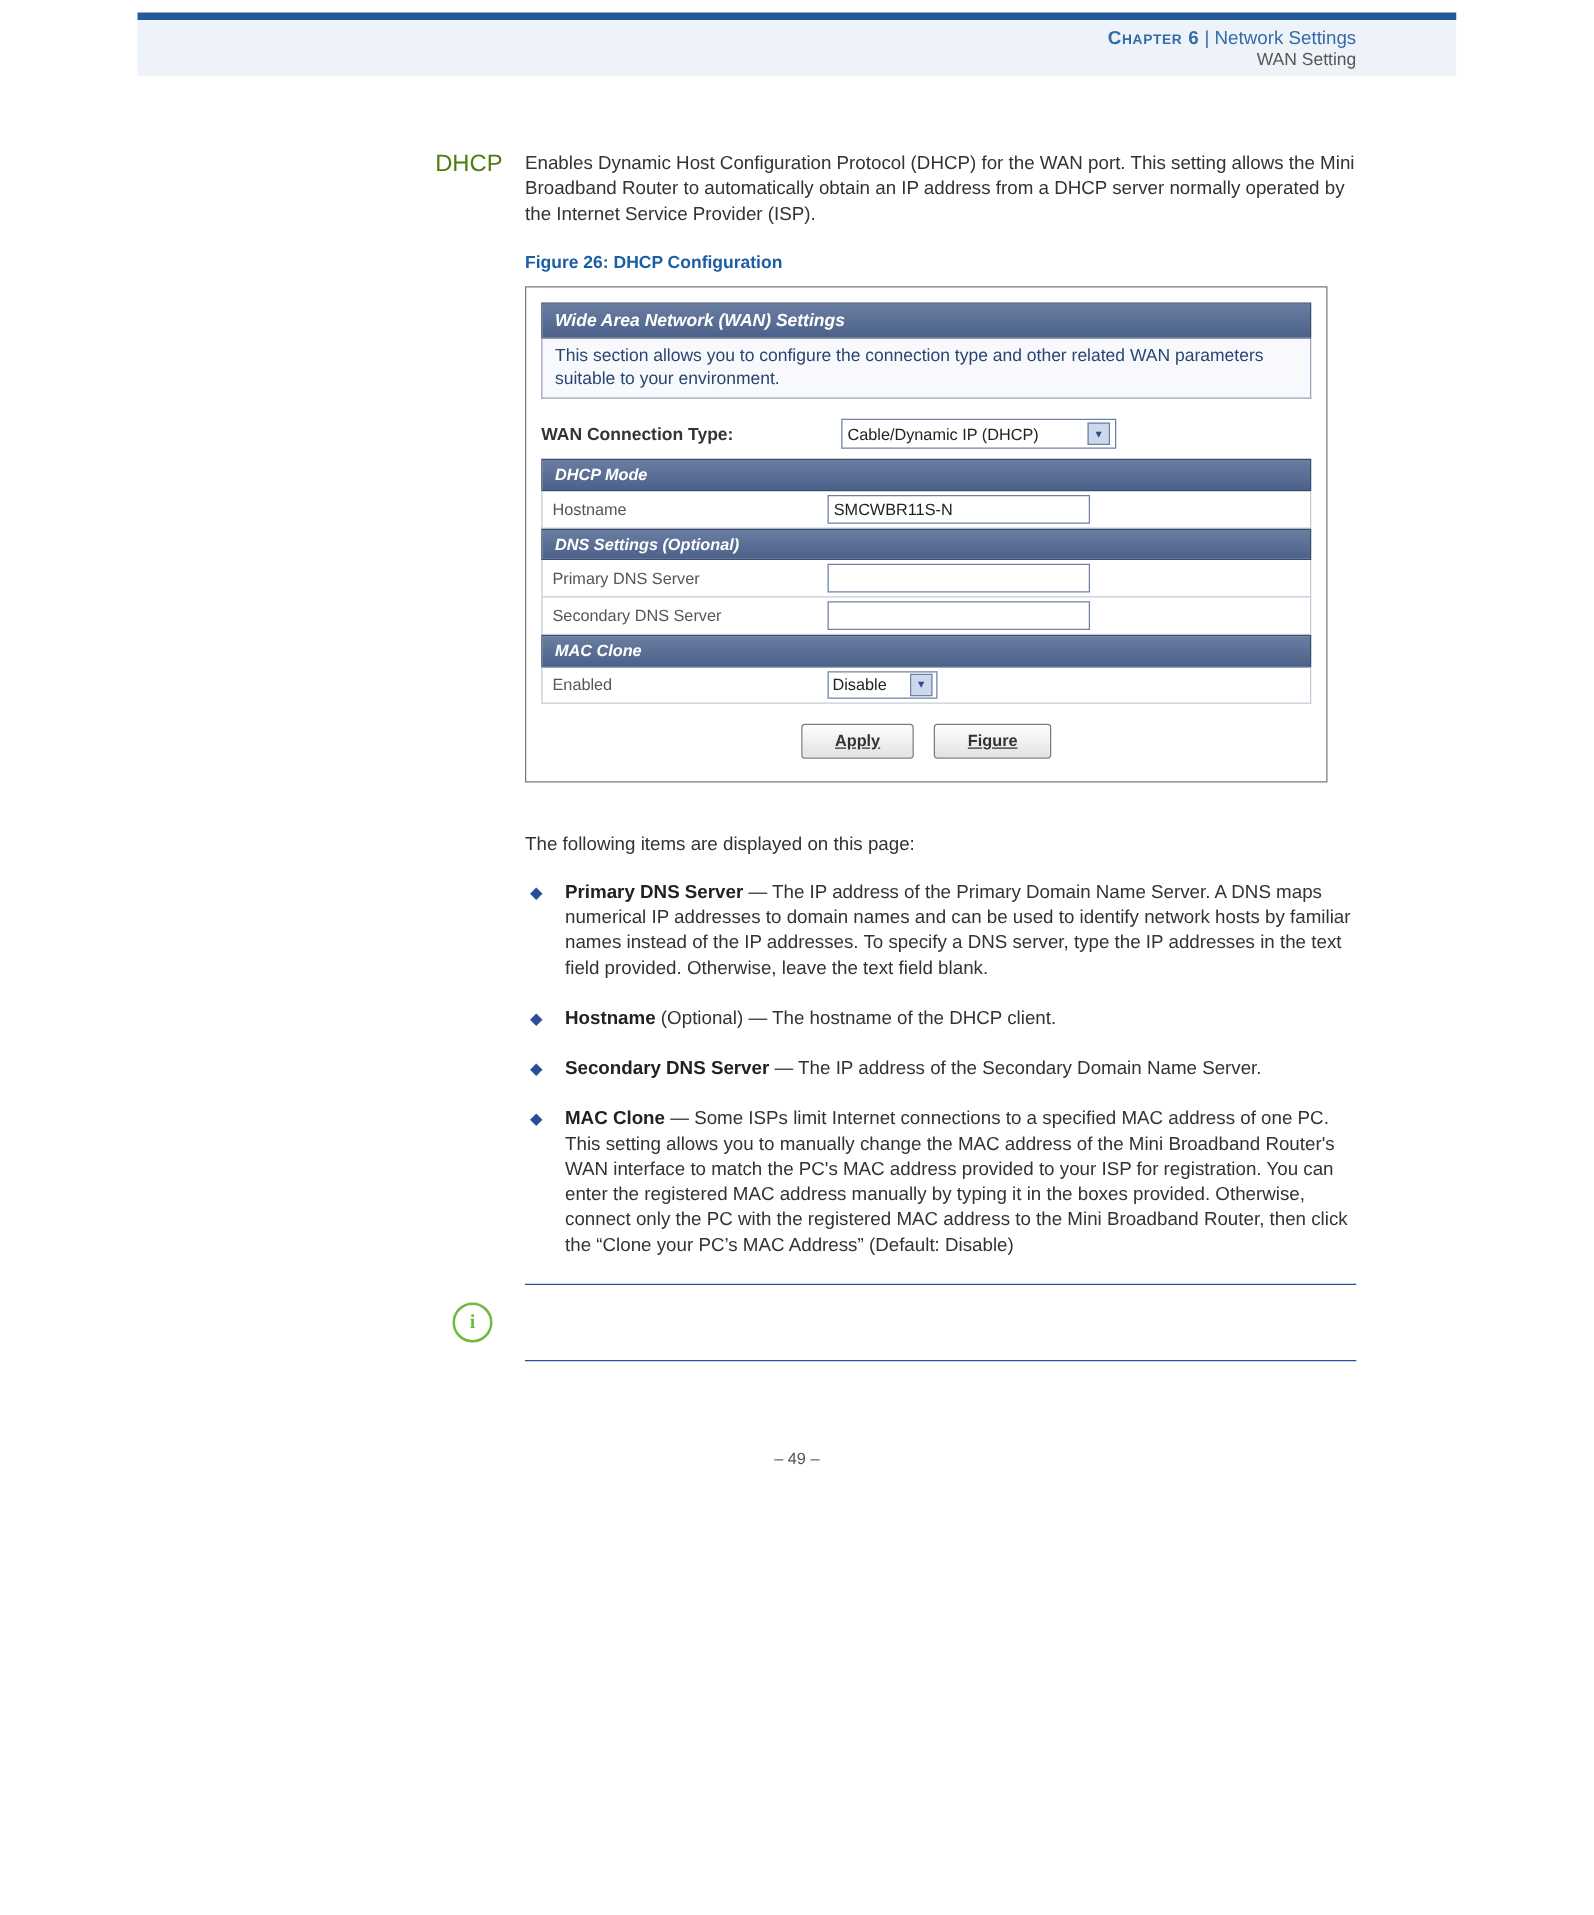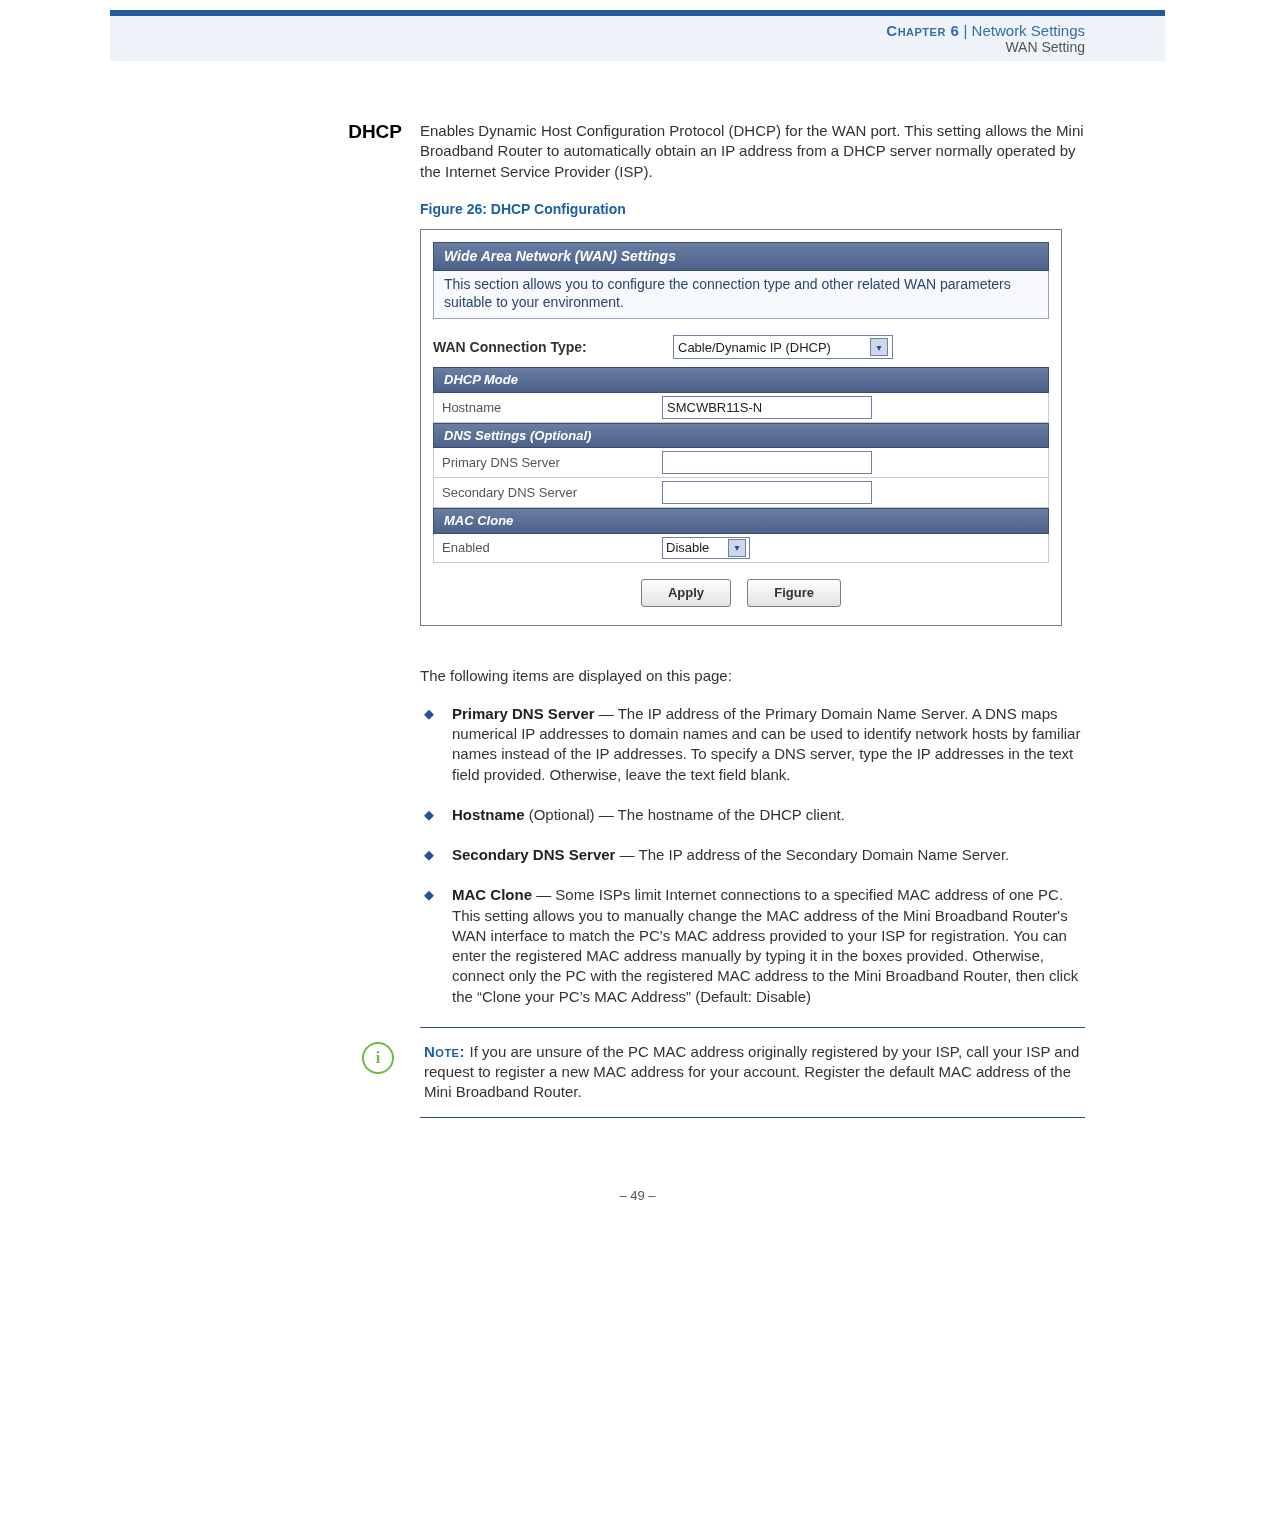--- a/index.html
+++ b/index.html
@@ -42,22 +42,22 @@
     box-sizing: border-box;
   }
   .margin-col {
     width: 230px;
     flex-shrink: 0;
     text-align: right;
     padding-right: 18px;
     box-sizing: border-box;
   }
   .margin-heading {
-    color: #000000;
-    font-weight: bold;
+    color: #4d7c0f;
+    font-weight: normal;
     font-size: 19px;
   }
   .body-col { flex: 1; color:#333; line-height:1.35; }
   .para { margin: 0 0 18px 0; }
   .fig-caption {
     color: #1b5ea6;
     font-weight: bold;
     font-size: 14px;
     margin: 12px 0 10px 0;
   }
@@ -115,21 +115,21 @@
     margin:0 12px;padding:3px 8px;font-size:13px;color:#555;
   }
   .data-row .dlabel{ width:220px;}
   .text-box { width:200px; height:17px;}
   .mini-select { border:1px solid #6f82a5;background:#fff;font-size:13px;padding:1px 3px;
     display:inline-flex;align-items:center;color:#222;width:80px;justify-content:space-between;text-align:right;}
   .btn-row { text-align:center; padding:16px 0 18px 0;}
   .win-btn {
     display:inline-block;border:1px solid #7c7c7c;border-radius:3px;
     background:linear-gradient(#fefefe,#e2e2e2);
-    padding:4px 26px;font-size:13px;font-weight:bold;margin:0 6px;cursor:pointer;
+    padding:4px 26px;font-size:13px;font-weight:bold;margin:0 6px;cursor:pointer;text-decoration:underline;
   }
   .after-fig { margin-top:10px; }
   ul.diamond { list-style:none; padding:0; margin:12px 0; }
   ul.diamond > li { position:relative; padding-left:32px; margin:0 0 20px 0; color:#333;}
   ul.diamond > li::before {
     content:"◆"; position:absolute; left:4px; top:1px; color:#2b4d9a; font-size:13px;
   }
   ul.diamond b { color:#222; }
   .note-block { border-top:1px solid #2b4d9a; border-bottom:1px solid #2b4d9a;
     padding:14px 0 14px 0; margin-top:20px; display:flex; }
@@ -211,22 +211,19 @@
 
       <ul class="diamond">
         <li><b>Primary DNS Server</b><span> — The IP address of the Primary Domain Name Server. A DNS maps numerical IP addresses to domain names and can be used to identify network hosts by familiar names instead of the IP addresses. To specify a DNS server, type the IP addresses in the text field provided. Otherwise, leave the text field blank.</span></li>
         <li><b>Hostname</b><span> (Optional) — The hostname of the DHCP client.</span></li>
         <li><b>Secondary DNS Server</b><span> — The IP address of the Secondary Domain Name Server.</span></li>
         <li><b>MAC Clone</b><span> — Some ISPs limit Internet connections to a specified MAC address of one PC. This setting allows you to manually change the MAC address of the Mini Broadband Router's WAN interface to match the PC's MAC address provided to your ISP for registration. You can enter the registered MAC address manually by typing it in the boxes provided. Otherwise, connect only the PC with the registered MAC address to the Mini Broadband Router, then click the “Clone your PC’s MAC Address” (Default: Disable)</span></li>
       </ul>
 
       <div class="note-block">
         <div class="note-icon">i</div>
-        <div class="note-text">
-          <span class="note-label">Note: </span><span>If you are unsure of the PC MAC address originally registered by your ISP, call your ISP and request to register a new MAC address for your account. Register the default MAC address of the Mini Broadband Router.</span>
-        </div>
       </div>
 
     </div>
   </div>
 
   <div class="footer">–  49  –</div>
 </div>
 
 </body></html>

